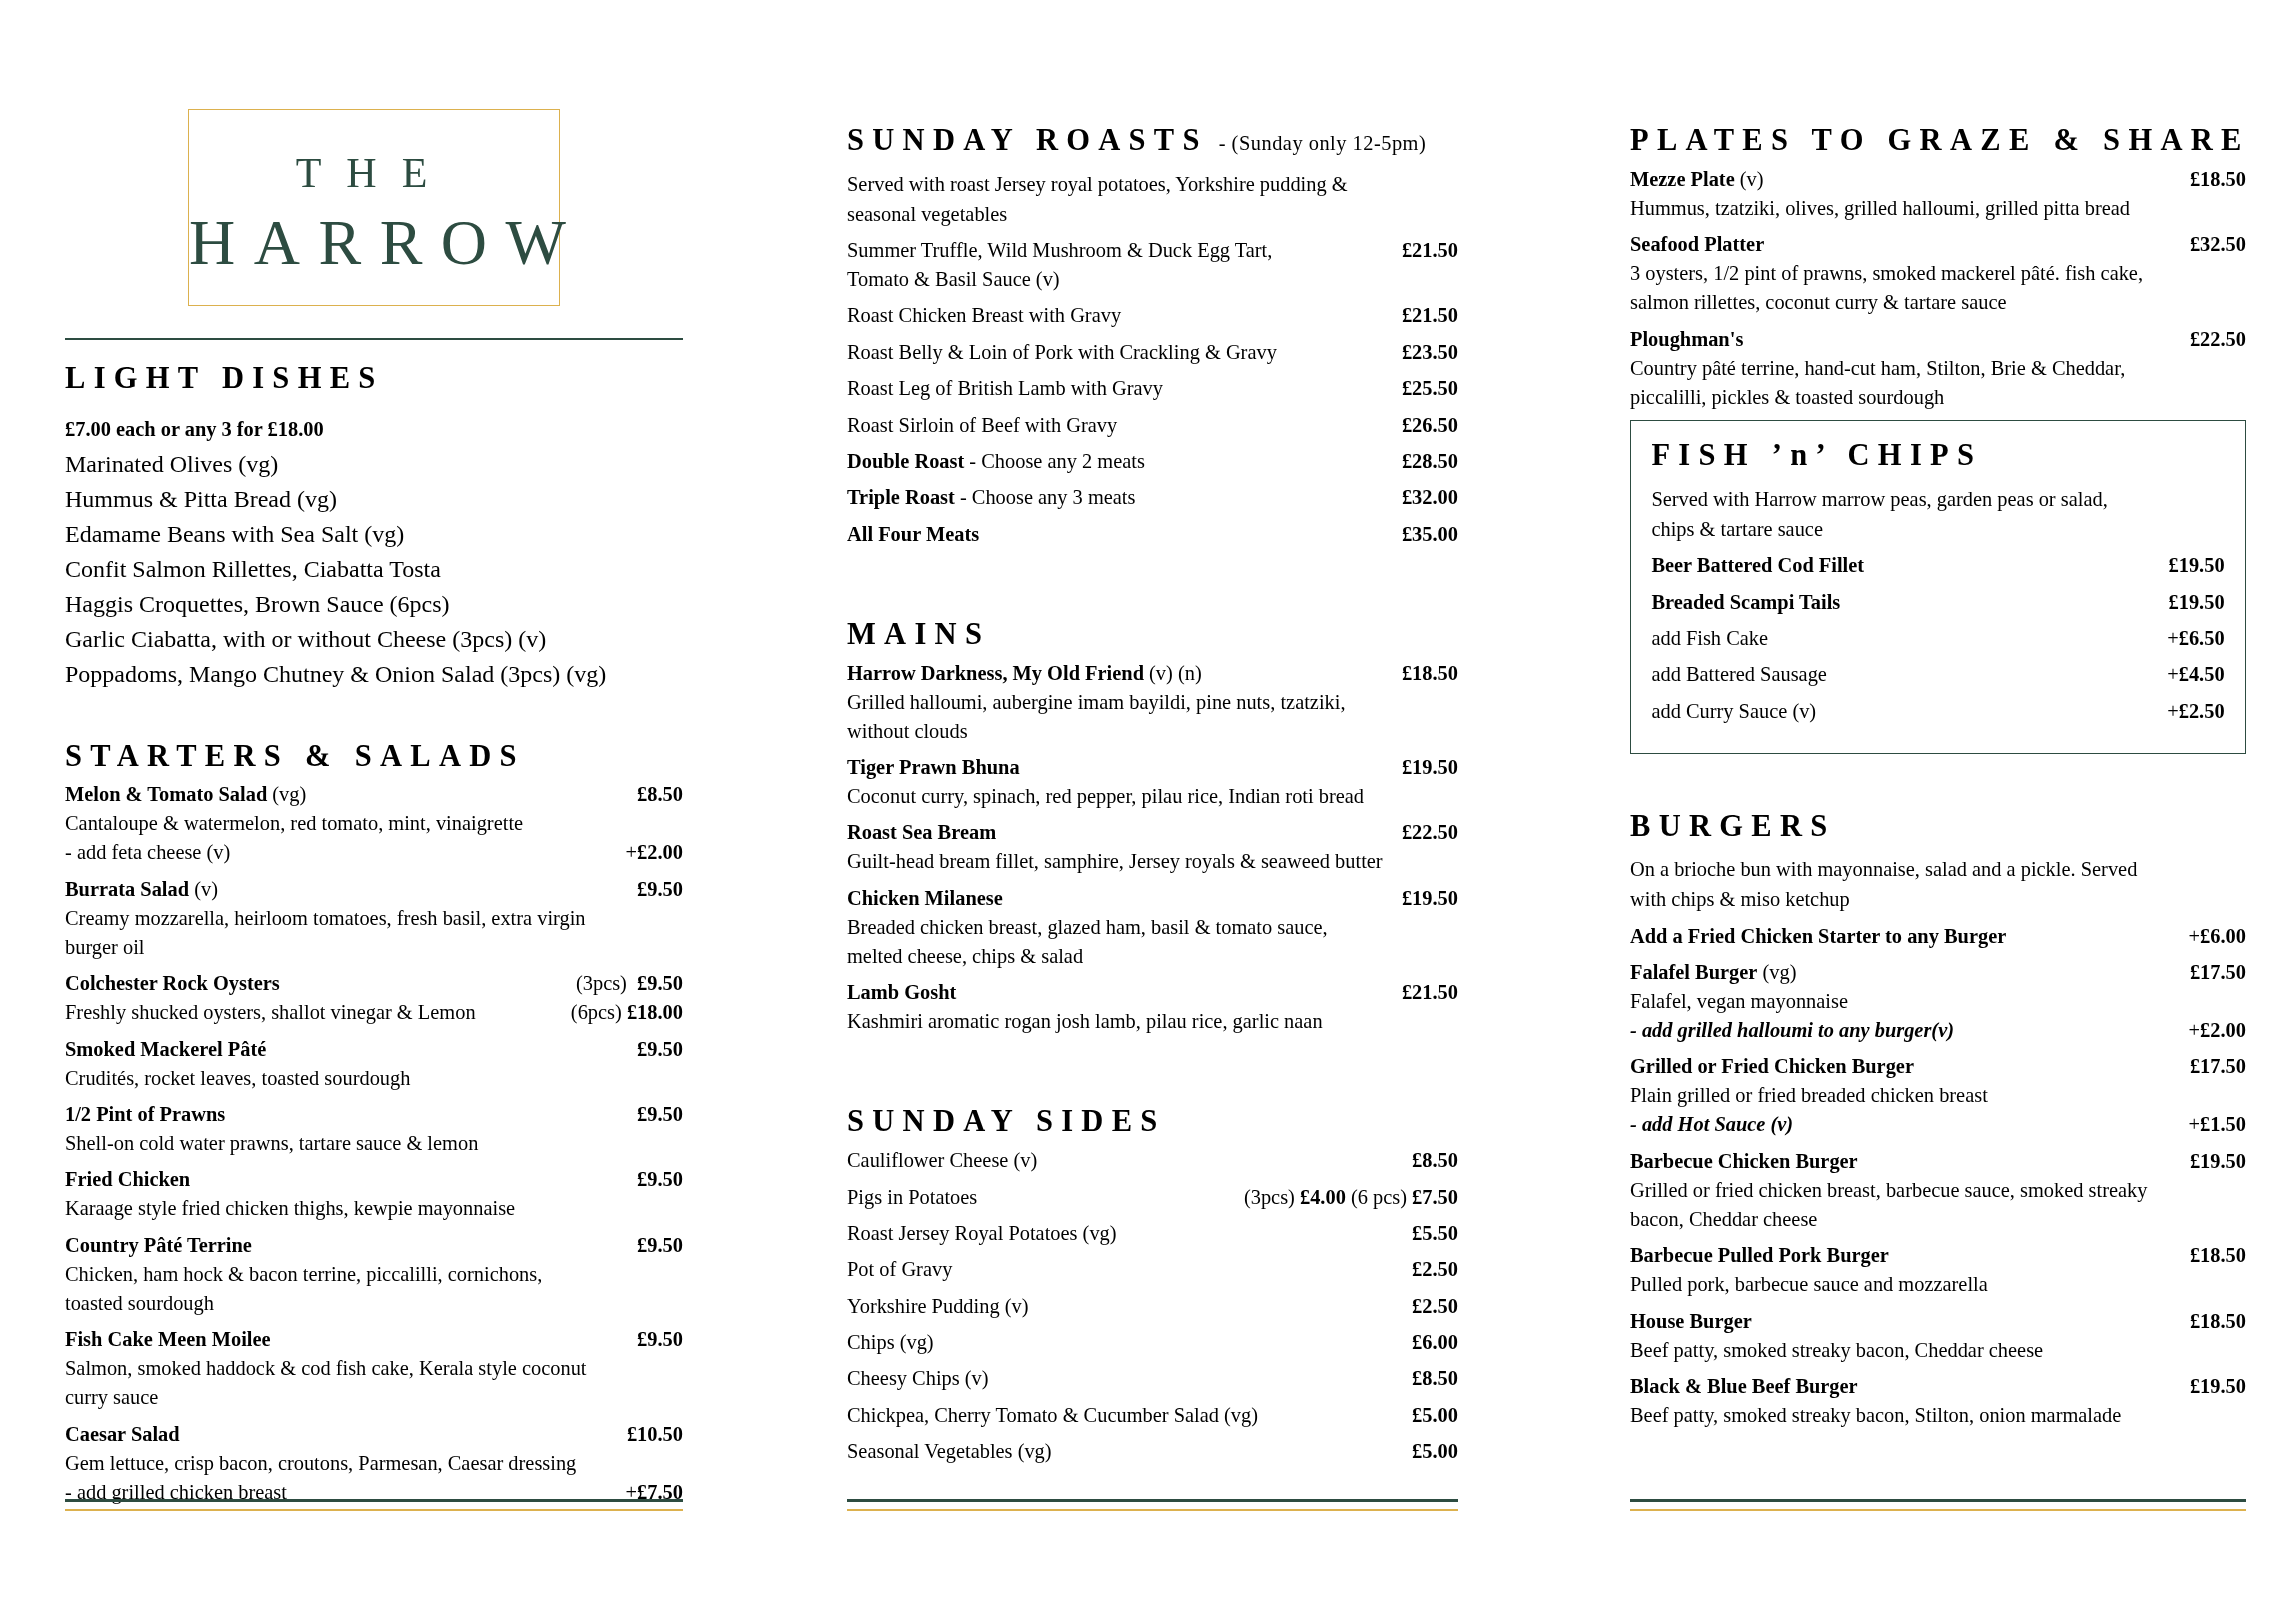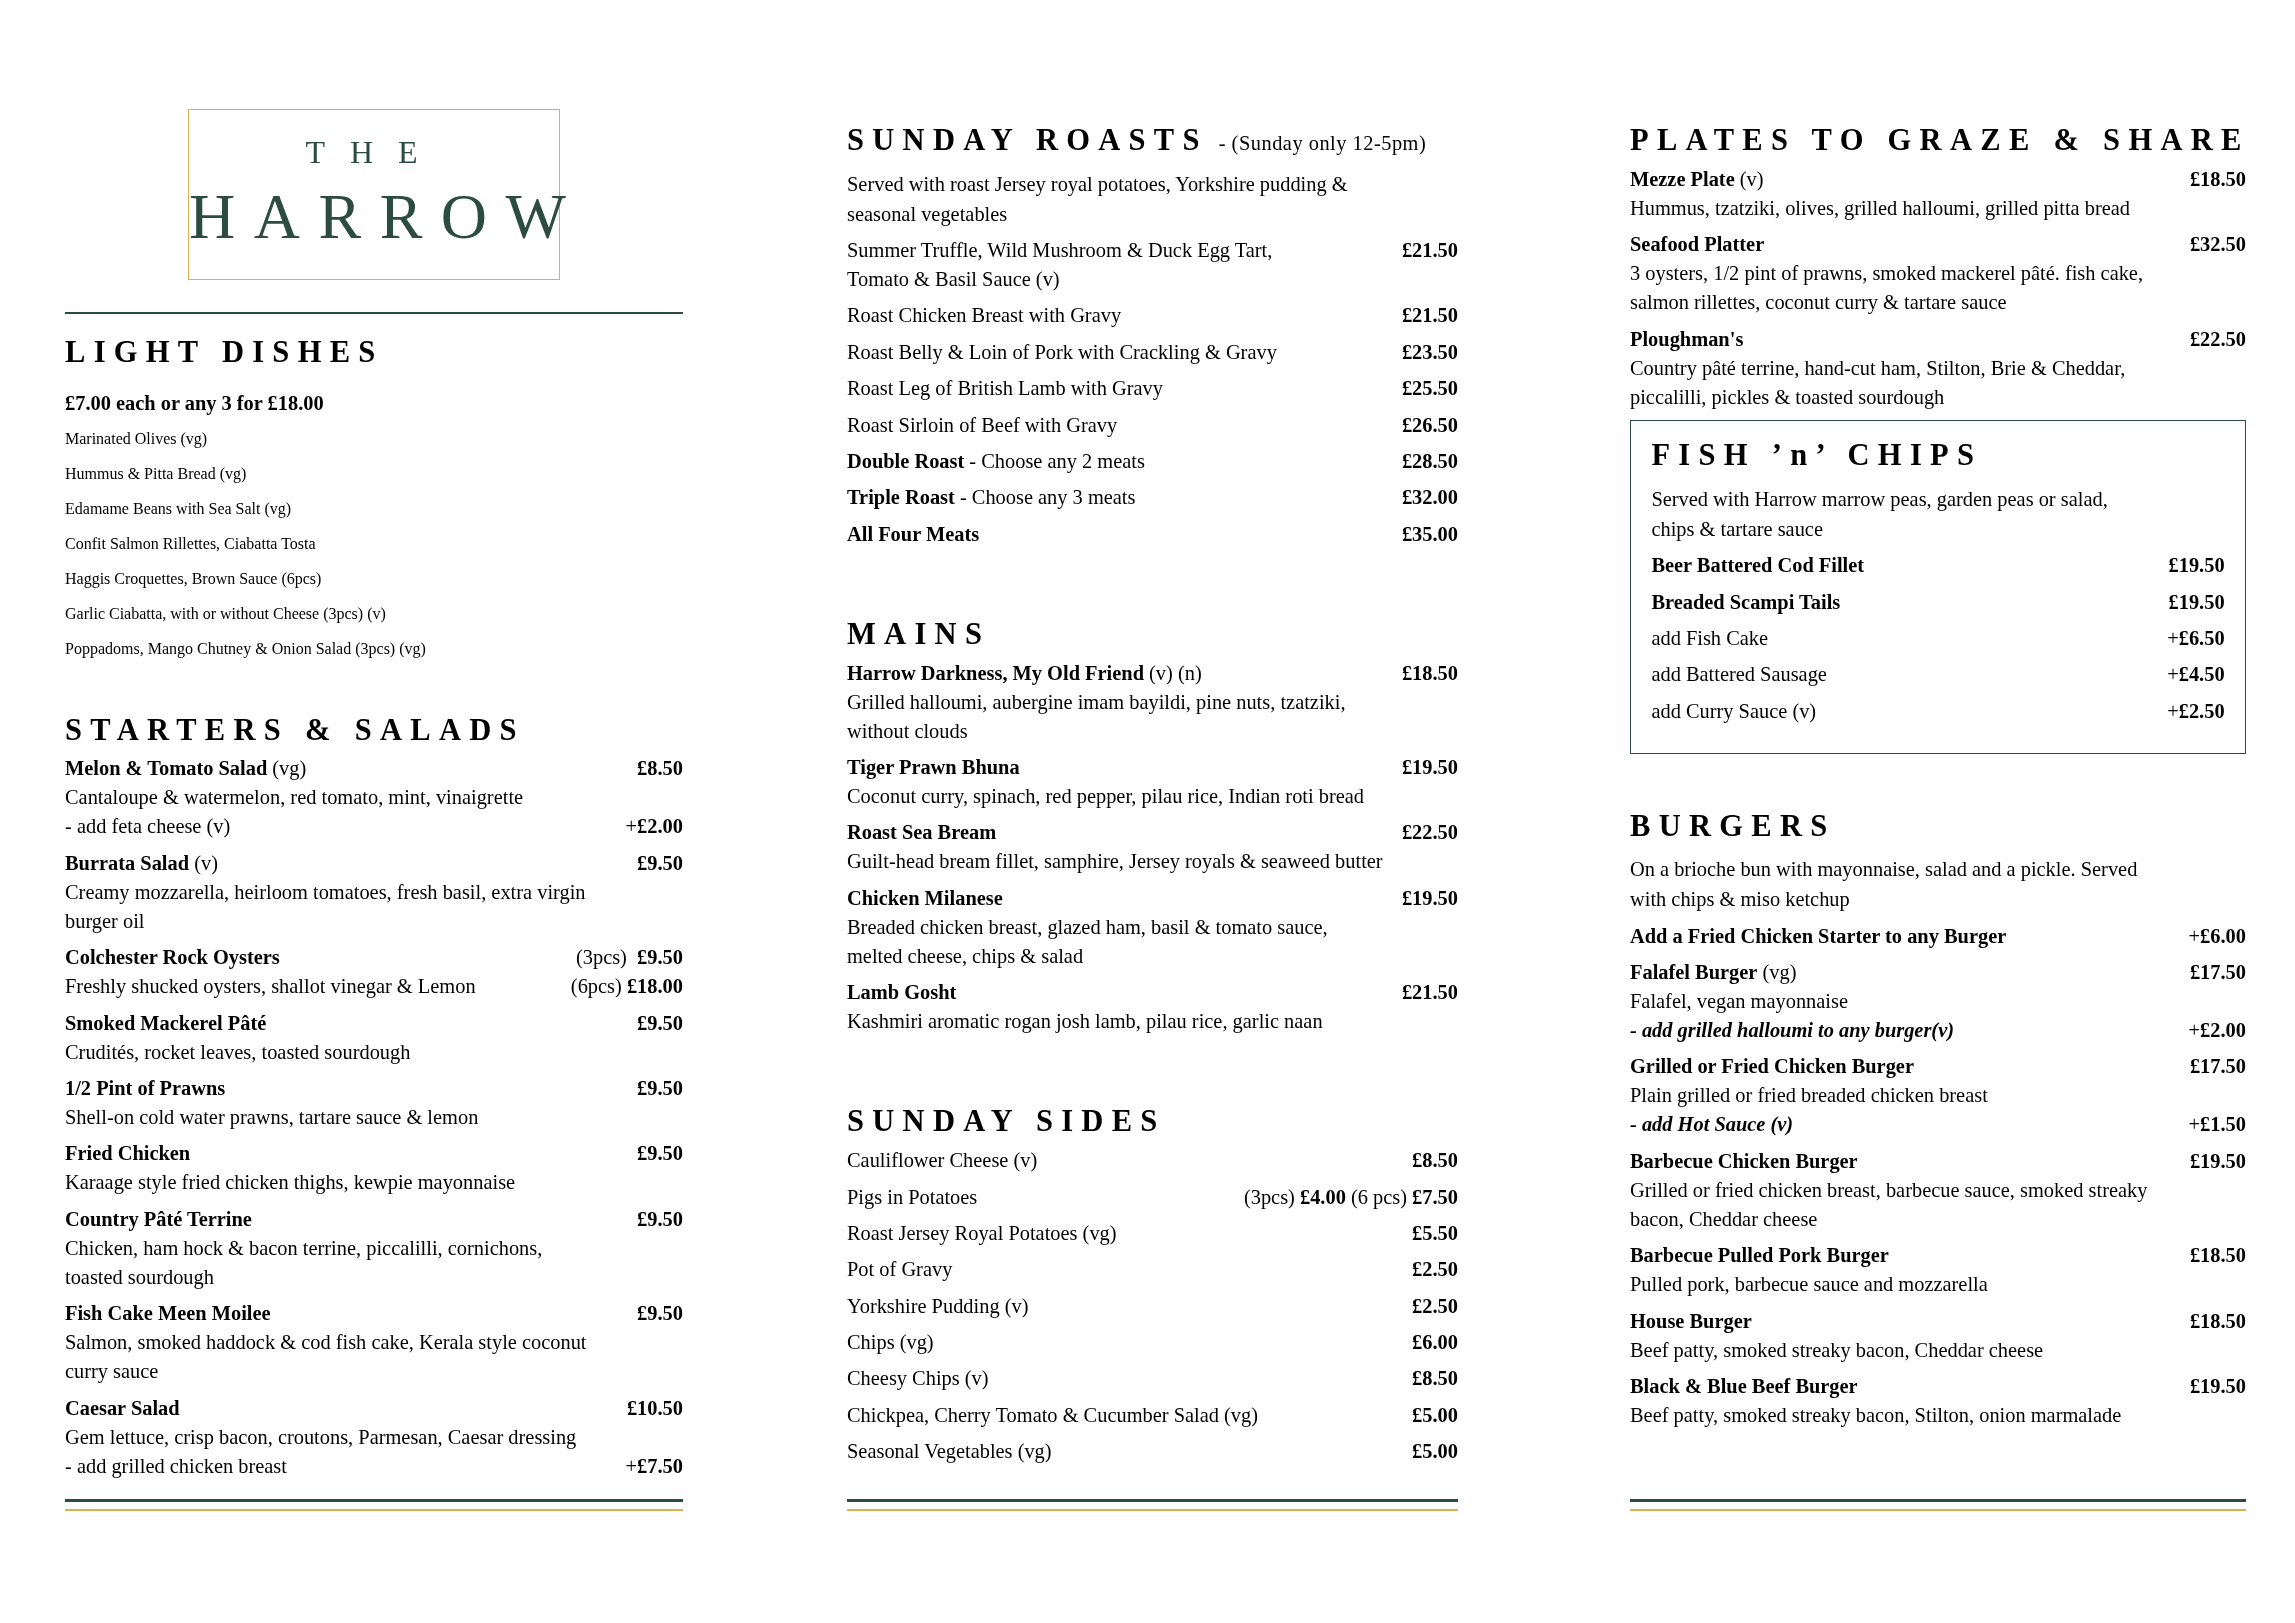--- a/index.html
+++ b/index.html
@@ -17,41 +17,41 @@
   #col1{left:65px;width:618px;}
   #col2{left:847px;width:611px;}
   #col3{left:1630px;width:616px;}
 
   
   .logo-box{
     margin:109px auto 0;width:372px;box-sizing:border-box;
     border:1.4px solid var(--gold);text-align:center;
     padding:26px 0 30px;color:var(--green);
   }
-  .logo-line1{display:block;font-size:32px;line-height:1;letter-spacing:25px;}
+  .logo-line1{display:block;font-size:42px;line-height:1;letter-spacing:25px;margin-top:16px;}
   .logo-line2{display:block;font-size:64px;line-height:1;letter-spacing:18.5px;margin-top:16.7px;}
 
   .rule{height:2.8px;background:var(--green);margin-top:32px;}
 
   .heading{
     font-weight:700;font-size:30.5px;letter-spacing:8.3px;line-height:1.1;
     margin-top:69px;white-space:nowrap;
   }
   .col > .heading:first-child{margin-top:124px;}
   .rule + .heading{margin-top:22px;}
   .sitem + .heading{margin-top:51px;}
   .box + .heading{margin-top:56px;}
   .heading .suffix{font-weight:400;font-size:20.4px;letter-spacing:0.5px;margin-left:11px;}
 
   .note{font-weight:700;font-size:20.4px;margin-top:18.5px;line-height:29px;}
 
   .intro-line{font-size:20.4px;line-height:30px;}
   .intro-first{margin-top:11px;}
 
-  .sitem{font-size:16px;line-height:29px;margin-top:6px;}
+  .sitem{font-size:24px;line-height:29px;margin-top:6px;}
 
   .item{margin-top:7.4px;}
   .line{
     display:flex;justify-content:space-between;align-items:baseline;
     font-size:20.4px;line-height:29px;
   }
   .left{padding-right:11px;}
   .right{white-space:nowrap;}
   .s-r{font-weight:400;}
   .s-b{font-weight:700;}

